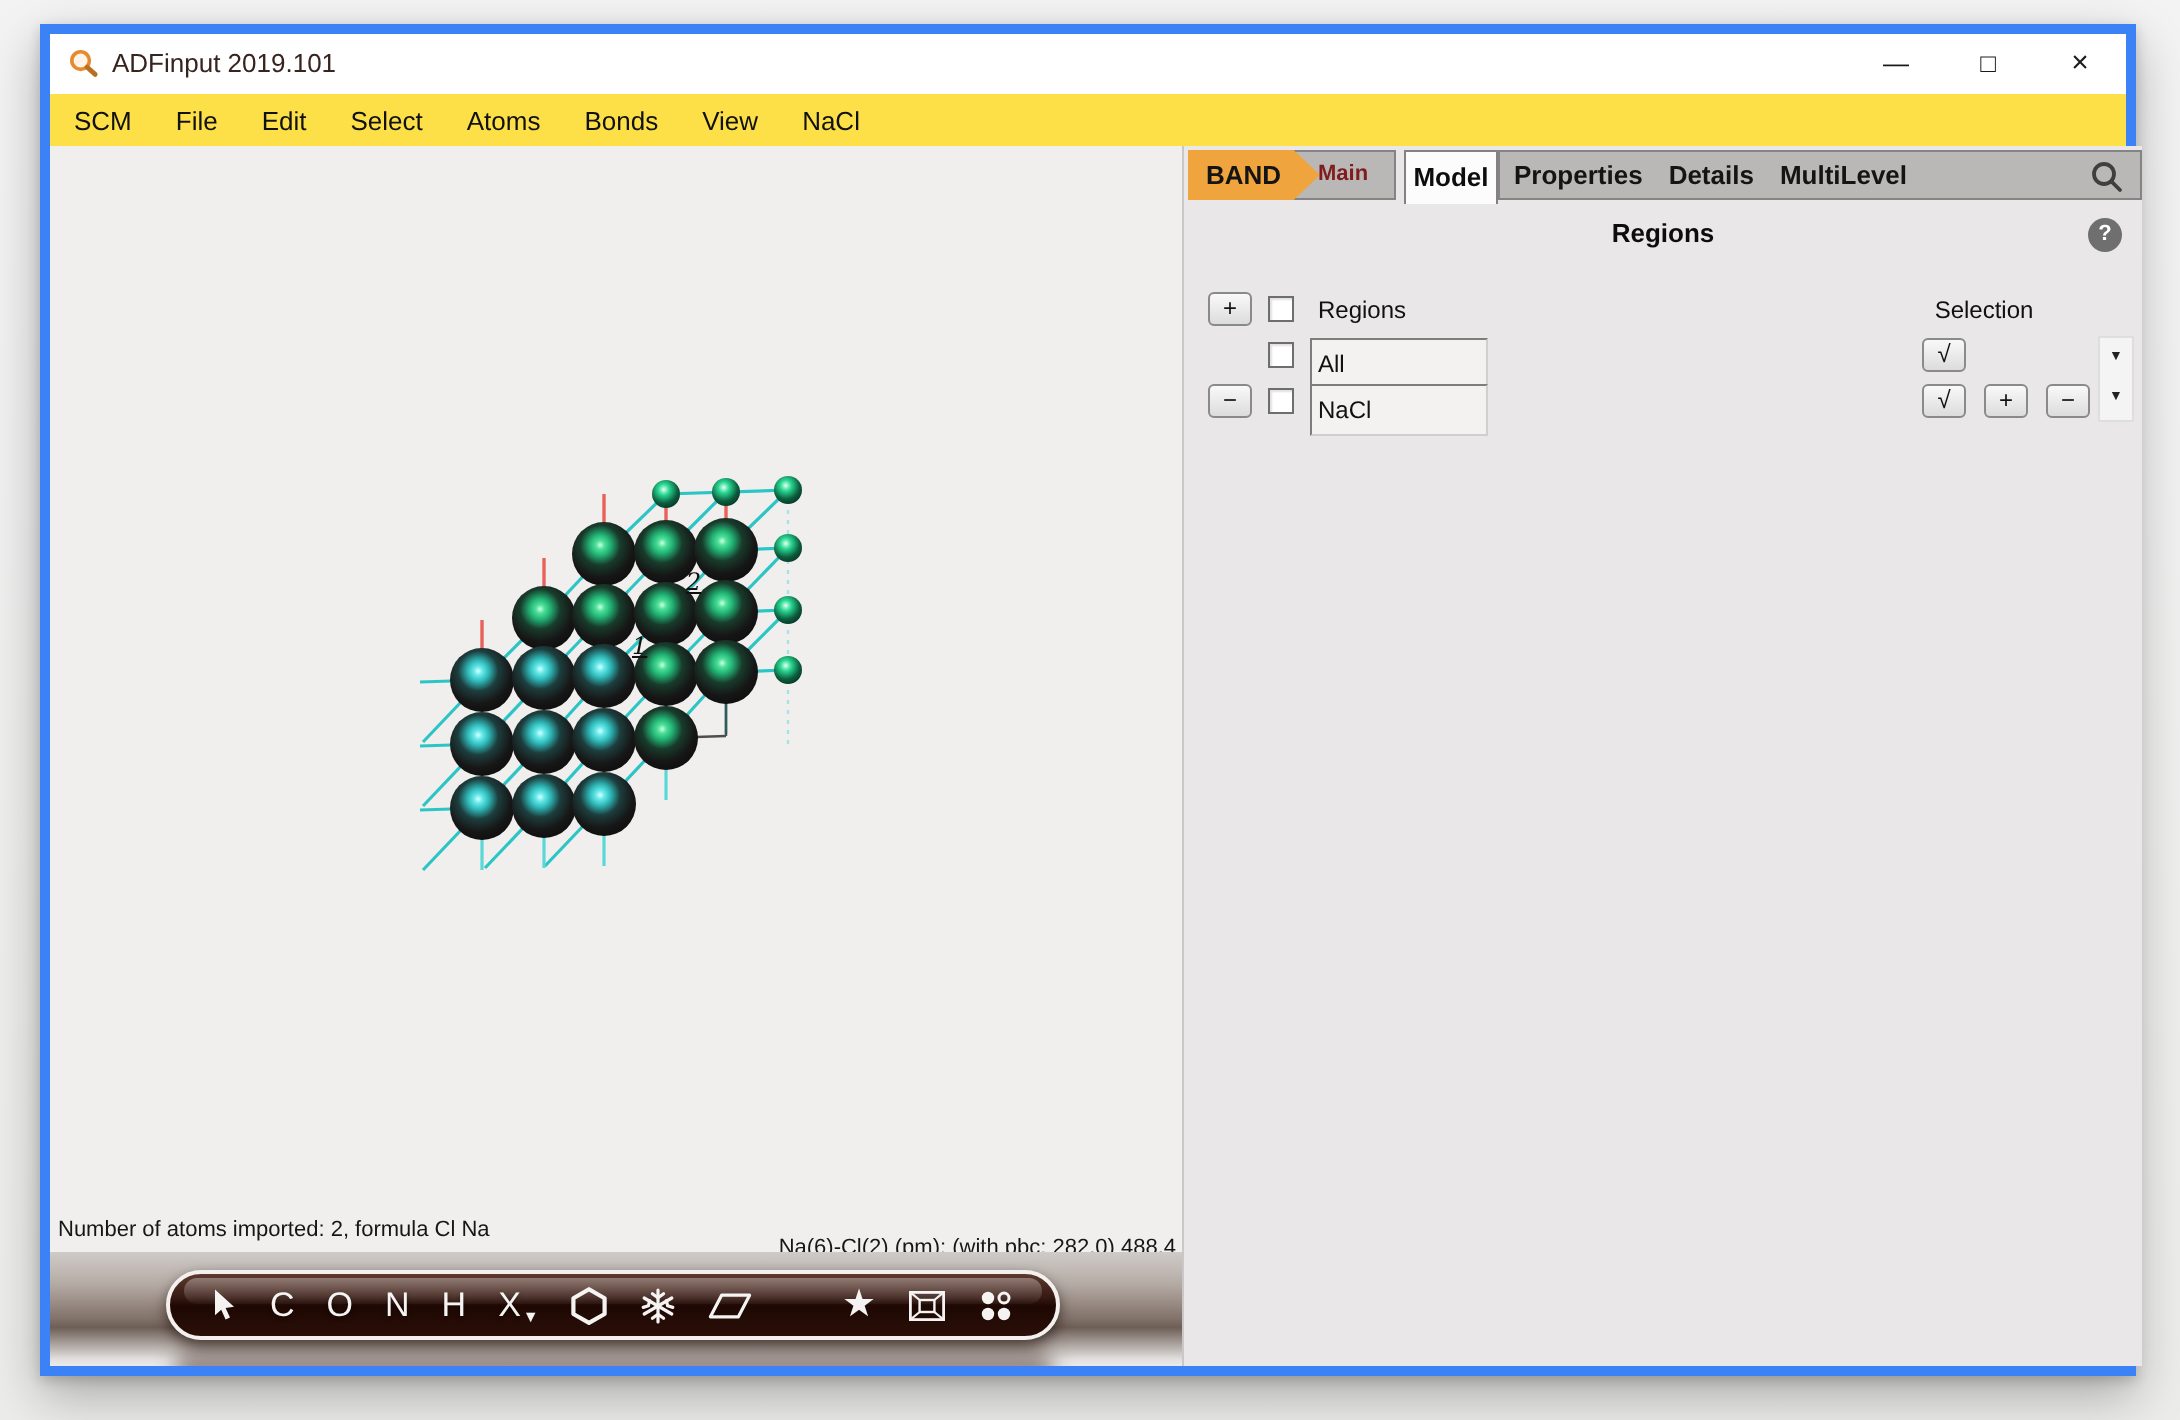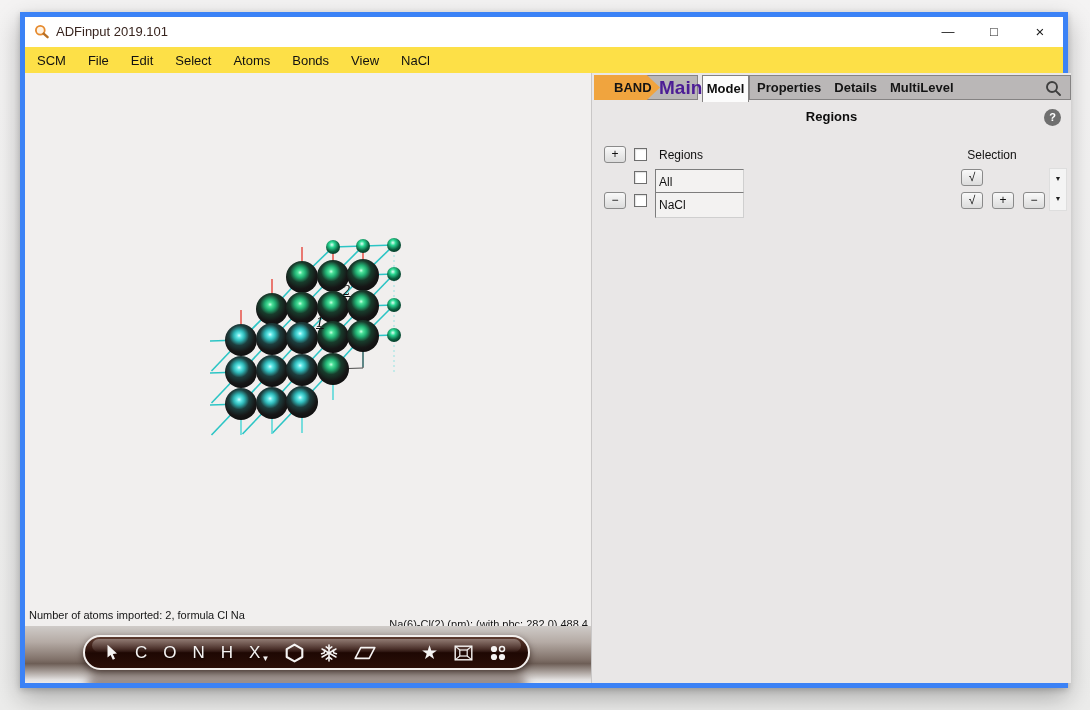--- a/index.html
+++ b/index.html
@@ -52,23 +52,23 @@
 
   
   .right-pane { position:absolute; left:566px; top:0; width:480px; bottom:0;
                 background:#e9e7e7; border-left:1px solid #c9c7c7; }
 
   .tabstrip { position:absolute; left:0; top:2px; right:0; height:25px; }
   .tabblock1 { position:absolute; left:2px; top:0; width:104px; height:25px;
                background:#bab7b7; border:1px solid #858383; display:flex; }
   .band-tab { position:absolute; left:-1px; top:-1px; width:66px; height:25px; background:#f0a43e;
               clip-path:polygon(0 0,80% 0,100% 50%,80% 100%,0 100%);
-              font-weight:bold; font-size:13px; color:#141414; line-height:25px; padding-left:20px; }
-  .main-tab { position:absolute; left:64px; right:0; top:0; bottom:0; text-align:center;
-              font-weight:bold; font-size:19px; color:#4c1d95; line-height:23px; }
+              font-weight:bold; font-size:13px; color:#141414; line-height:25px; padding-left:9px; }
+  .main-tab { position:absolute; left:64px; right:0; top:0; bottom:0; text-align:left;
+              font-weight:bold; font-size:11px; color:#7f1d1d; line-height:23px; }
   .model-tab { position:absolute; left:110px; top:0; width:47px; height:27px; background:#fcfcfc;
                border:1px solid #838181; border-bottom:none; z-index:2; text-align:center;
                font-weight:bold; font-size:13px; color:#0d0d0d; line-height:25px; }
   .tabblock2 { position:absolute; left:157px; right:0; top:0; height:25px; background:#bab7b7;
                border:1px solid #858383; display:flex; align-items:center; gap:13px; padding-left:7px; }
   .tab-plain { font-weight:bold; font-size:13px; color:#141414; }
   .search-ico { position:absolute; right:8px; top:4px; }
 
   .panel-head { position:absolute; left:0; top:36px; right:0; height:20px; }
   .panel-title { text-align:center; font-weight:bold; font-size:13px; color:#0d0d0d; }

